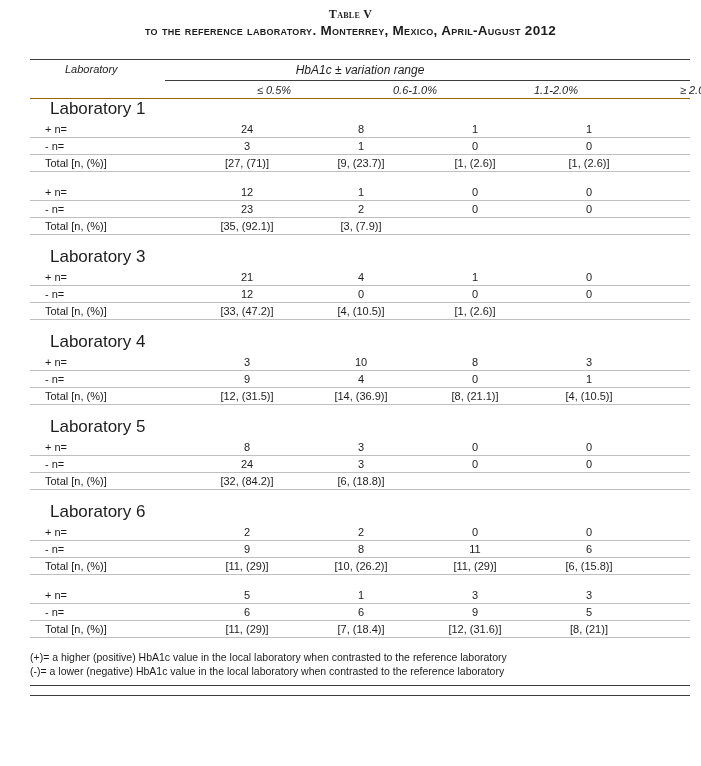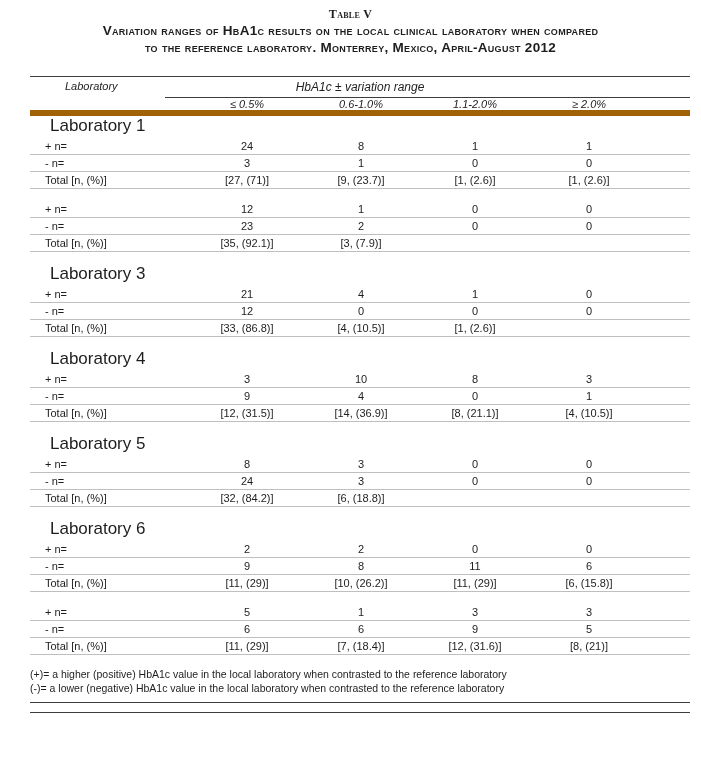--- a/index.html
+++ b/index.html
@@ -15,41 +15,40 @@
   .tbl-title { font-weight:700; font-variant:small-caps; font-size:13.5px; line-height:17px; letter-spacing:0.3px; }
 
   .content { margin:20px 11px 0 30px; border-top:1px solid #3d3d3d; }
 
   .head1 { position:relative; height:20px; }
   .lab-h { position:absolute; left:35px; bottom:5px; font-style:italic; font-size:11px; }
   .span-h { position:absolute; left:0; right:0; bottom:3px; text-align:center; font-style:italic; font-size:12px; }
   .span-rule { border-bottom:1px solid #3d3d3d; margin-left:135px; }
 
   .row { display:grid; grid-template-columns:160px 114px 114px 114px 114px; }
-  .head2 { height:18px; border-bottom:6px solid #a16207; align-items:center; }
+  .head2 { height:18px; border-bottom:1px solid #a16207; align-items:center;gap:27px; }
   .head2 .cell { font-style:italic; font-size:11px; text-align:center; }
 
   .name-row { height:22px; align-items:end; }
   .lab-name { font-size:17px; padding-bottom:2px;margin-left:20px; }
   .data-row { height:17px; border-bottom:1px solid #bfbfbf; align-items:center; }
   .row-label { padding-left:15px; font-size:11px; }
   .val { text-align:center; font-size:11px; }
   .group { margin-bottom:12px; }
 
   .footnotes { margin:6px 11px 0 30px; font-size:10.5px; line-height:14px; }
   .rule-b { margin-left:30px; margin-right:11px; border-top:1px solid #3d3d3d; }
   .rule-b.first { margin-top:7px; }
   .rule-b.second { margin-top:9px; }
 </style>
 </head>
 <body>
 
 <div class="caption">
   <div class="tbl-label">Table V</div>
-  <div class="tbl-title">Variation ranges of HbA1c results on the local clinical laboratory when compared</div>
   <div class="tbl-title">to the reference laboratory. Monterrey, Mexico, April-August 2012</div>
 </div>
 
 <div class="content">
   <div class="head1">
     <span class="lab-h">Laboratory</span>
     <span class="span-h">HbA1c ± variation range</span>
   </div>
   <div class="span-rule"></div>
   <div class="row head2">
@@ -122,21 +121,21 @@
         </div>
         <div class="row data-row">
           <span class="cell row-label">- n=</span>
           <span class="cell val">12</span>
           <span class="cell val">0</span>
           <span class="cell val">0</span>
           <span class="cell val">0</span>
         </div>
         <div class="row data-row">
           <span class="cell row-label">Total [n, (%)]</span>
-          <span class="cell val">[33, (86.8)]</span>
+          <span class="cell val">[33, (47.2)]</span>
           <span class="cell val">[4, (10.5)]</span>
           <span class="cell val">[1, (2.6)]</span>
           <span class="cell val"></span>
         </div>
       </div>
       <div class="group">
         <div class="row name-row">
           <span class="cell lab-name">Laboratory 4</span>
         </div>
         <div class="row data-row">

